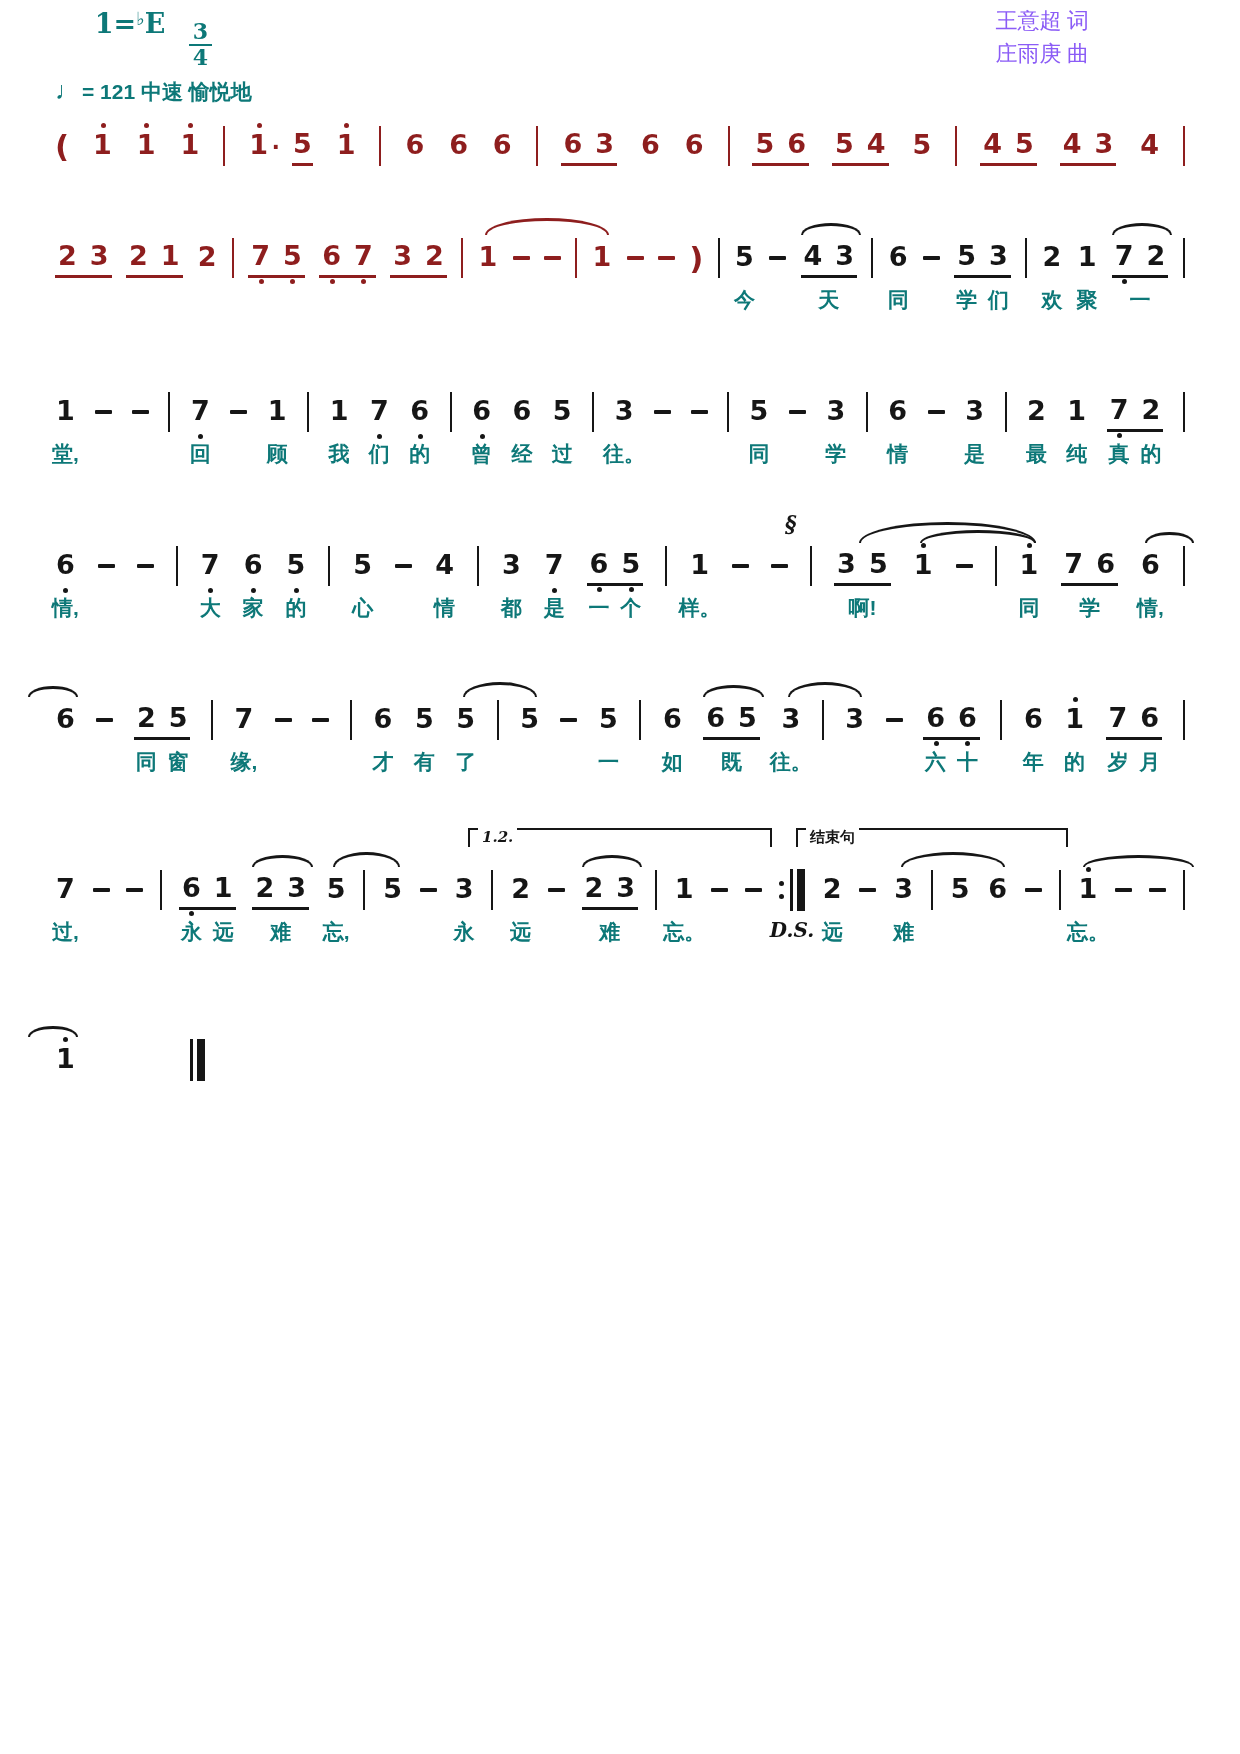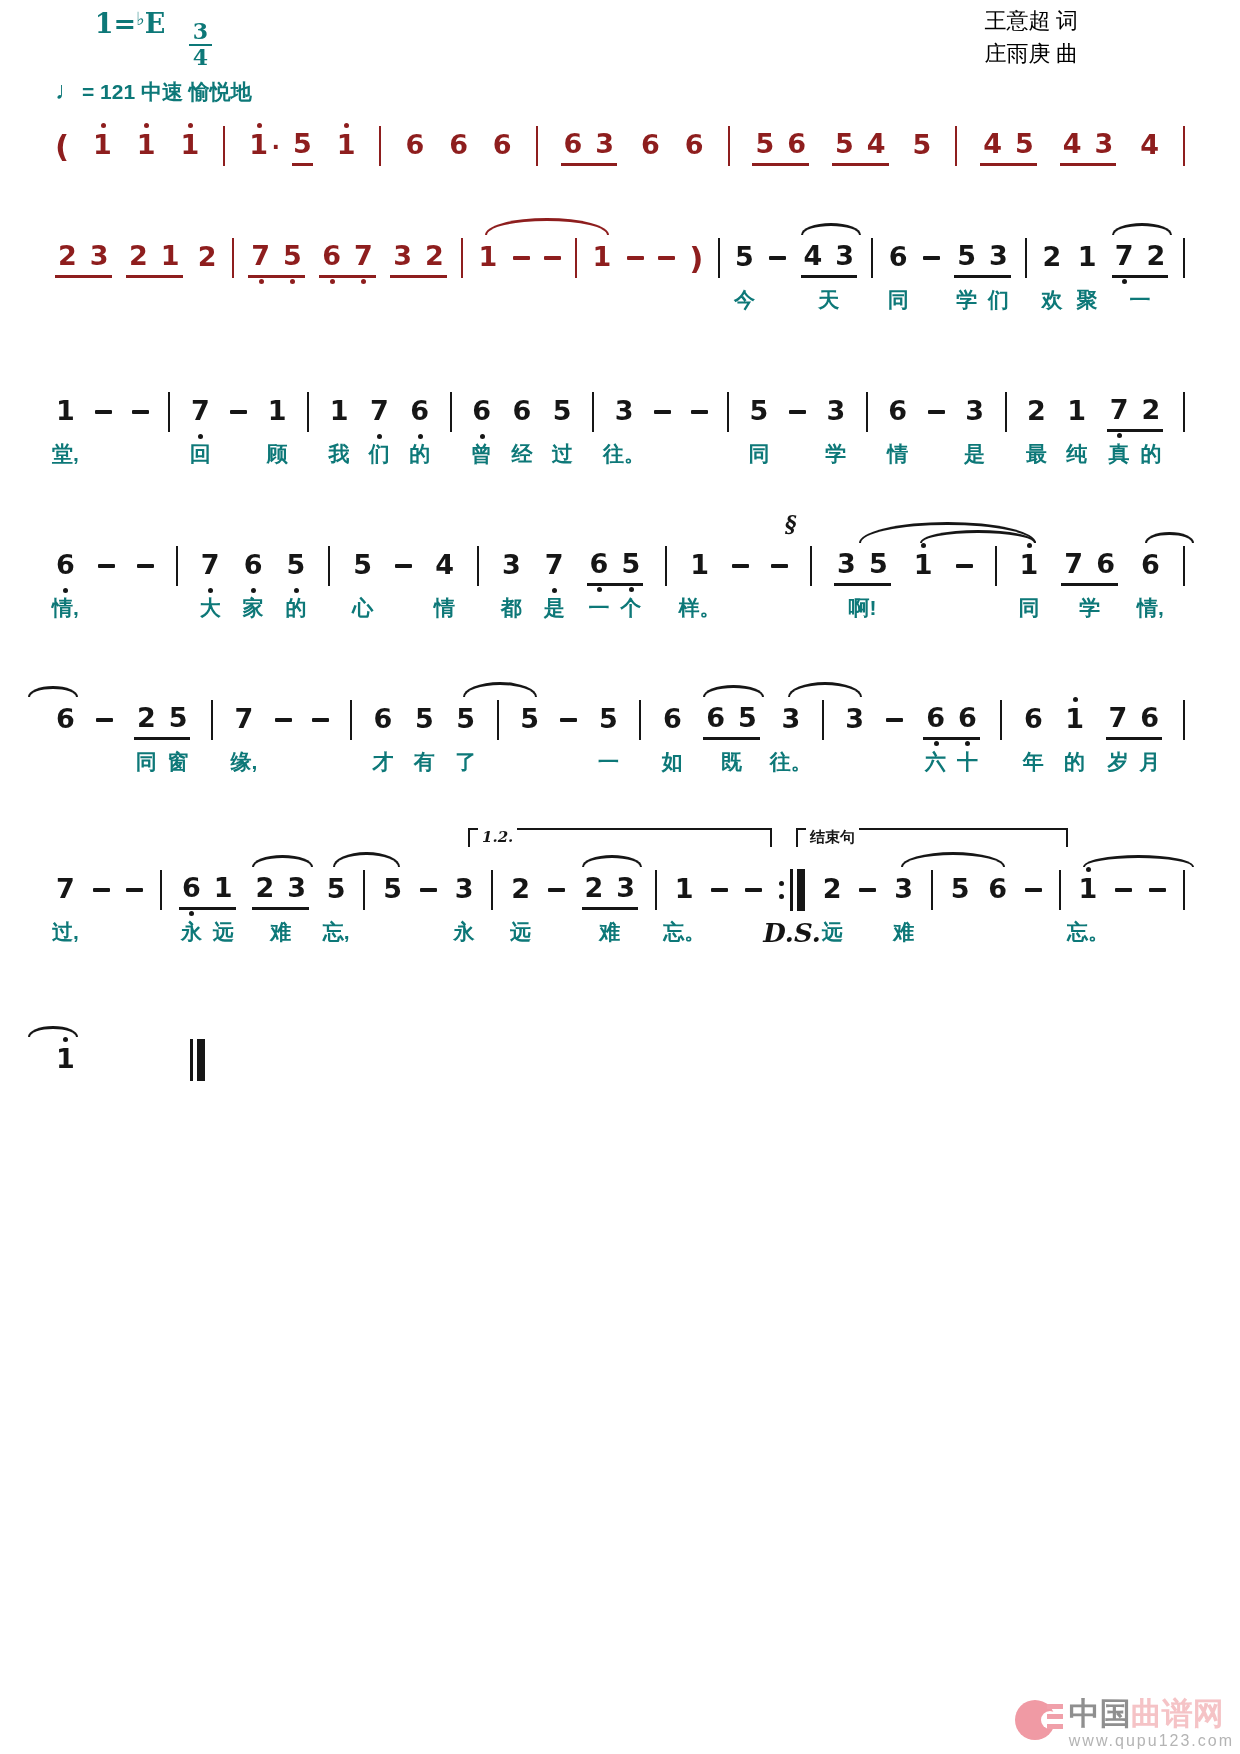--- a/index.html
+++ b/index.html
@@ -11,22 +11,22 @@
   .meta{position:relative;height:92px;margin-top:4px;}
   .key-block{position:absolute;left:55px;top:0;color:#0d7878;}
   .key-line{font-family:"DejaVu Serif",serif;font-weight:700;font-size:27px;line-height:30px;text-align:center;}
   .key-line sup{font-size:18px;vertical-align:8px;}
   .frac{display:inline-flex;flex-direction:column;align-items:center;vertical-align:-6px;
         margin-left:14px;font-size:22px;line-height:1.05;}
   .frac .num{border-bottom:2px solid #0d7878;padding:0 4px 1px;}
   .tempo-line{font-family:"Liberation Sans",sans-serif;font-weight:700;font-size:21px;margin-top:7px;}
   .tempo-line .qn{font-size:25px;margin-right:2px;}
   .subtitle{position:absolute;left:368px;top:24px;font-weight:700;font-size:22px;color:#0d7878;}
-  .credits{position:absolute;right:162px;top:0;font-family:"Liberation Serif",serif;
-           font-size:22px;color:#000000;line-height:1.5;}
+  .credits{position:absolute;right:151px;top:0;font-family:"Liberation Serif",serif;
+           font-size:22px;color:#8b5cf6;line-height:1.5;}
   
   #score{margin-top:18px;}
   .score-line{position:relative;margin:0 55px;}
   .notes-row{display:flex;justify-content:space-between;align-items:center;height:44px;color:#161616;}
   .score-line.compact .notes-row{justify-content:flex-start;gap:38px;width:130px;}
   .notes-row.red, .red{color:#8e1e1e;}
   .note{position:relative;height:36px;padding:0 1px;}
   .note .dg{display:block;font-family:"DejaVu Sans",sans-serif;font-weight:700;
             font-size:27px;line-height:34px;}
   .note .da{position:absolute;left:50%;top:-5px;width:5px;height:5px;margin-left:-2px;
@@ -46,21 +46,21 @@
   .b-thick{width:8px;height:42px;background:currentColor;}
   .slur{position:absolute;border-top:3px solid #161616;border-left:2px solid #161616;
         border-right:2px solid #161616;border-radius:50% 50% 0 0 / 100% 100% 0 0;}
   .slur.red-b{border-color:#8e1e1e;}
   .volta{position:absolute;height:17px;border:2px solid #161616;border-bottom:none;}
   .volta span{position:relative;top:-2px;left:8px;font-size:15px;font-weight:700;background:#fff;padding:0 4px;}
   .volta span.it{font-style:italic;font-family:"DejaVu Serif",serif;}
   .segno{position:absolute;font-family:"DejaVu Serif",serif;font-style:italic;font-weight:700;font-size:22px;}
   .lyr{position:absolute;transform:translateX(-50%);font-weight:700;font-size:21px;
        color:#0d7878;white-space:nowrap;}
-  .lyr.ds{color:#141414;font-family:"DejaVu Serif",serif;font-style:italic;font-size:26px;}
+  .lyr.ds{color:#141414;font-family:"DejaVu Serif",serif;font-style:italic;font-size:20px;}
   
   .watermark{position:absolute;right:6px;bottom:4px;display:flex;align-items:flex-start;gap:6px;}
   .wm-logo{position:relative;width:48px;height:50px;}
   .wm-disc{position:absolute;left:0;top:2px;width:40px;height:40px;border-radius:50%;background:#f09aa4;}
   .wm-disc::after{content:"";position:absolute;right:-4px;top:11px;width:18px;height:18px;
                   border-radius:50%;background:#fff;}
   .wm-bars{position:absolute;left:32px;top:6px;display:flex;flex-direction:column;gap:5px;}
   .wm-bars i{width:16px;height:5px;background:#f0a0aa;}
   .wm-text{display:flex;flex-direction:column;}
   .wm-row{font-family:"Liberation Serif",serif;font-weight:700;font-size:31px;line-height:32px;white-space:nowrap;}
@@ -738,30 +738,14 @@
           <div class="dash"></div>
           <div class="fin">
             <div class="b-thin"></div>
             <div class="b-thick"></div>
           </div>
         </div>
         <div class="slur" style="left: -26.6016px; width: 46px; height: 8px; top: -12px;"></div>
       </div>
     </div>
 
-  <div class="watermark">
-    <div class="wm-logo">
-      <div class="wm-disc"></div>
-      <div class="wm-bars">
-          <i></i>
-          <i></i>
-          <i></i>
-        </div>
-    </div>
-    <div class="wm-text">
-      <div class="wm-row">
-        <span class="wm-cn1">中国</span><span class="wm-cn2">曲谱网</span>
-      </div>
-      <div class="wm-url">www.qupu123.com</div>
-    </div>
-  </div>
 
 </div>
 
 </body></html>

